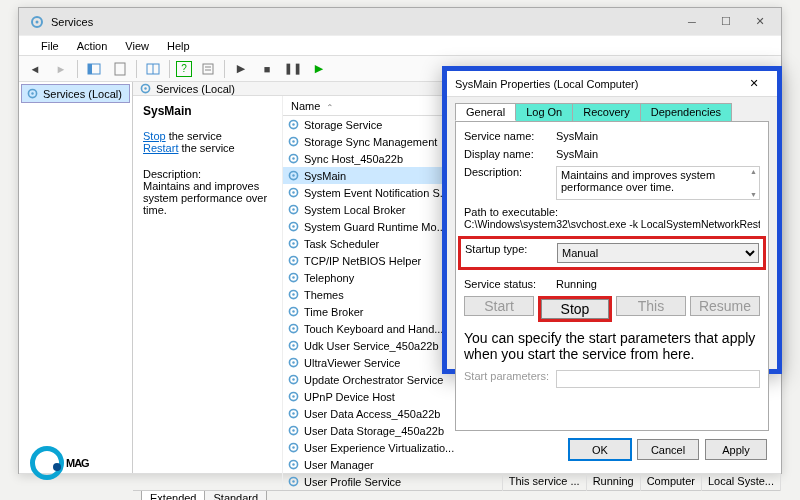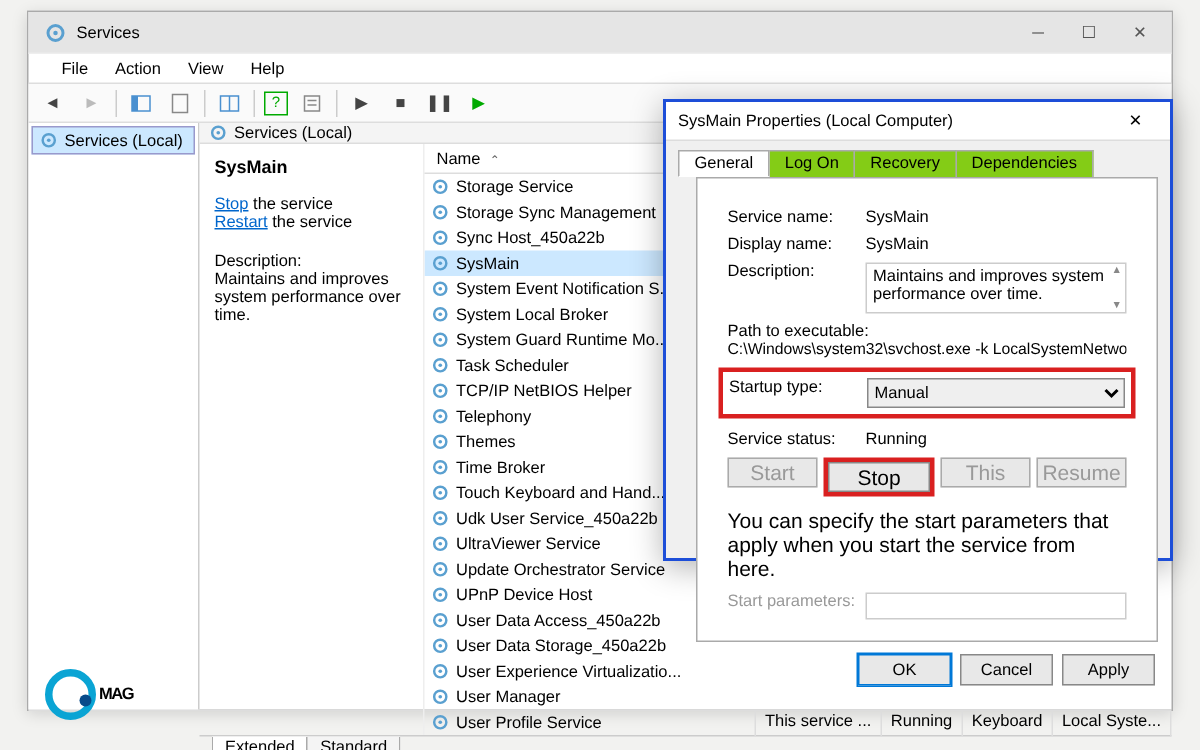--- a/index.html
+++ b/index.html
@@ -29,28 +29,28 @@
 .listheader .col1{flex:1}
 .scroll{flex:1;overflow-y:auto}
 .svcrow{height:17px;display:flex;align-items:center;padding:0 4px;gap:4px}
 .svcrow.sel{background:#cce8ff}
 .tabs{height:20px;border-top:1px solid #ccc;display:flex;padding-left:8px;font-size:10px}
 .tabs span{border:1px solid #aaa;border-top:none;border-radius:0 0 3px 3px;padding:1px 8px;background:#f4f4f4;margin-right:-1px}
 .tabs span.act{background:#fff}
 .statusbar{height:18px;border-top:1px solid #ddd;display:flex;font-size:10px;color:#444}
 .statusbar span{padding:1px 6px;border-right:1px solid #ddd}
 
-.dialog{position:absolute;left:442px;top:66px;width:340px;height:308px;background:#f0f0f0;border:2px solid #1d4ed8;box-shadow:0 4px 20px rgba(0,0,0,.3)}
+.dialog{position:absolute;left:442px;top:66px;width:340px;height:308px;background:#f0f0f0;border:5px solid #1d4ed8;box-shadow:0 4px 20px rgba(0,0,0,.3)}
 .dlg-title{height:26px;display:flex;align-items:center;padding:0 8px;background:#fff;border-bottom:1px solid #ddd}
 .dlg-title span{flex:1}
 .dlg-close{width:30px;height:20px;display:flex;align-items:center;justify-content:center}
 .dlg-tabs{display:flex;padding:6px 8px 0 8px;font-size:11px}
-.dlg-tabs span{padding:2px 10px;border:1px solid #aaa;border-bottom:none;background:#84cc16;margin-right:-1px}
+.dlg-tabs span{padding:2px 10px;border:1px solid #aaa;border-bottom:none;background:#5eead4;margin-right:-1px}
 .dlg-tabs span.act{background:#fff;border-bottom:1px solid #fff;position:relative;z-index:2}
-.dlg-body{margin:0 8px 8px 20px;background:#fff;border:1px solid #aaa;height:310px;padding:20px;position:relative}
+.dlg-body{margin:0 8px 8px 8px;background:#fff;border:1px solid #aaa;height:310px;padding:8px;position:relative}
 .frow{display:flex;margin-bottom:6px}
 .flabel{width:92px}
 .fval{flex:1}
 .descbox{flex:1;border:1px solid #ccc;padding:2px 4px;height:34px;font-size:10.5px;position:relative}
 .descbox .ar{position:absolute;right:2px;font-size:7px;color:#888}
 .pathline{font-size:10.5px;white-space:nowrap;overflow:hidden;margin-bottom:6px}
 .selectwrap{flex:1;position:relative}
 .selectwrap select{width:100%;height:20px;border:1px solid #888;font-size:11px}
 .red1{border:3px solid #d92020;padding:4px 4px;margin:0 -6px 8px -6px}
 .statusbtns{display:flex;gap:4px;margin-bottom:8px}
@@ -321,21 +321,21 @@
       <div class="tabs">
         <span class="act">Extended</span>
         <span>Standard</span>
       </div>
     </div>
   </div>
   <div class="statusbar">
     <span style="flex:1"></span>
     <span>This service ...</span>
     <span>Running</span>
-    <span>Keyboard</span>
+    <span>Computer</span>
     <span>Local Syste...</span>
   </div>
 </div>
 
 <div class="dialog">
   <div class="dlg-title">
     <span>SysMain Properties (Local Computer)</span>
     <div class="dlg-close">✕</div>
   </div>
   <div class="dlg-tabs">

